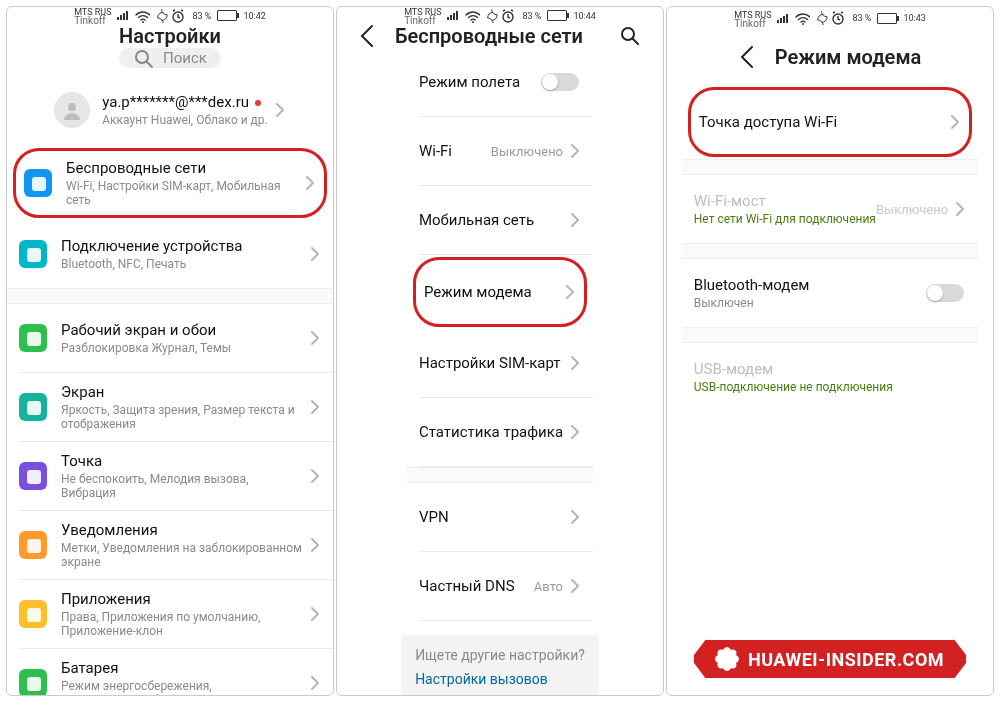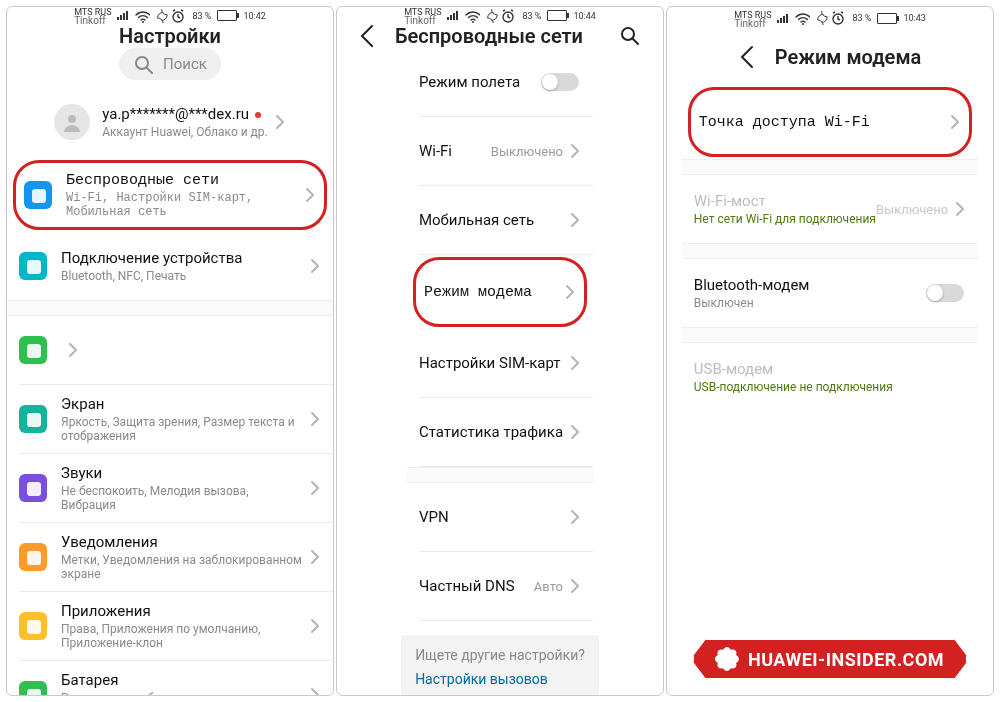--- a/index.html
+++ b/index.html
@@ -66,21 +66,21 @@
   .header .spacer{ flex:1 }
 
   
   .searchbox{
     margin:0 12px 8px;
     height:38px;
     background:#efefef;
     border-radius:18px;
     display:flex;
     align-items:center;
-    padding:6px 14px;
+    padding:0 14px;
     gap:10px;
     color:#8a8a8a;
     font-size:15px;
   }
 
   
   .list{ padding:0; margin:0; list-style:none;}
   .row{
     display:flex;
     align-items:center;
@@ -104,21 +104,20 @@
   .section-gap{ height:14px; background:#fafafa; border-top:1px solid #eee; border-bottom:1px solid #eee;}
 
   .chev svg{ display:block; }
 
   
   .hot{
     border:3px solid #d32020;
     border-radius:26px;
     margin:2px 6px;
     padding:4px 10px 4px 8px;
-    font-family:Liberation Mono, monospace;
   }
 
   
   .reddot{
     width:6px;height:6px;background:#e53935;border-radius:50%;display:inline-block;margin-left:6px;vertical-align:middle;
   }
 
   
   .toggle{
     width:38px;height:18px;border-radius:10px;background:#d9d9d9;position:relative;flex-shrink:0;
@@ -327,20 +326,24 @@
             </svg>
           </span>
         </li>
         <div class="section-gap"></div>
         <li class="row">
           <span class="ico ic-green">
             <svg width="18" height="18">
               <use href="#gen"></use>
             </svg>
           </span>
+          <div class="labels">
+            <div class="lab">Рабочий экран и обои</div>
+            <div class="sub">Разблокировка Журнал, Темы</div>
+          </div>
           <span class="chev">
             <svg width="8" height="14">
               <use href="#chev"></use>
             </svg>
           </span>
         </li>
         <div class="divider"></div>
         <li class="row">
           <span class="ico ic-teal">
             <svg width="18" height="18">
@@ -358,21 +361,21 @@
           </span>
         </li>
         <div class="divider"></div>
         <li class="row">
           <span class="ico ic-purple">
             <svg width="18" height="18">
               <use href="#gen"></use>
             </svg>
           </span>
           <div class="labels">
-            <div class="lab">Звуки</div>
+            <div class="lab">Точка</div>
             <div class="sub">Не беспокоить, Мелодия вызова, Вибрация</div>
           </div>
           <span class="chev">
             <svg width="8" height="14">
               <use href="#chev"></use>
             </svg>
           </span>
         </li>
         <div class="divider"></div>
         <li class="row">

